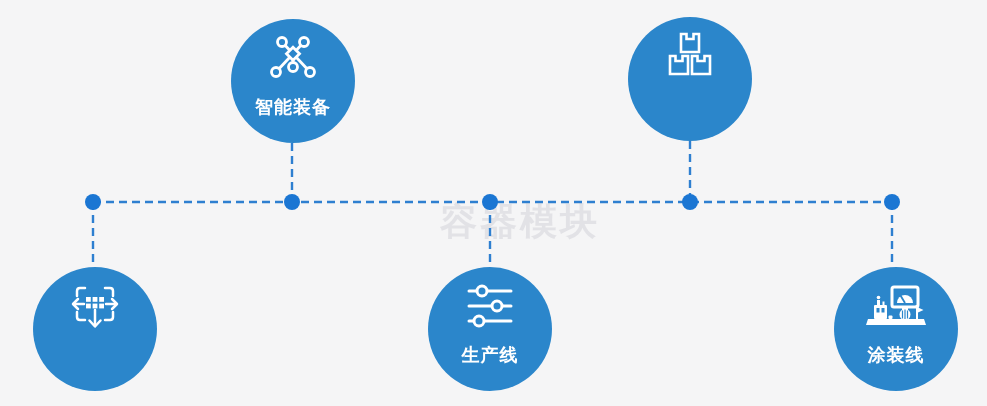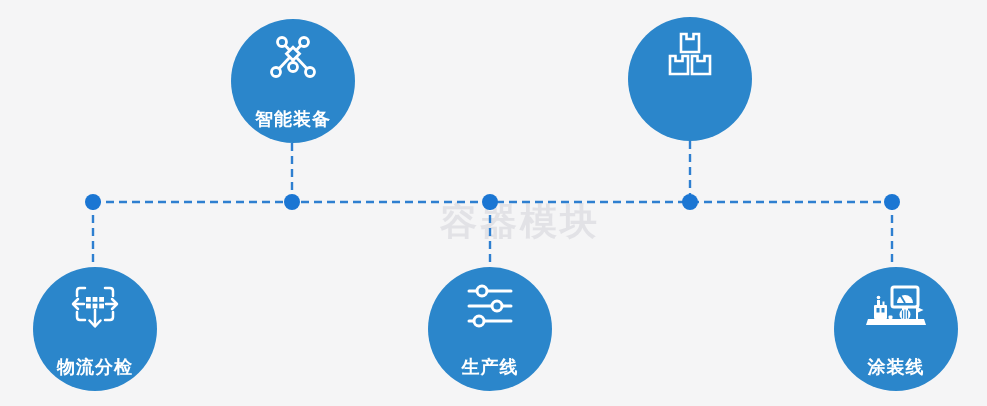--- a/index.html
+++ b/index.html
@@ -16,21 +16,21 @@
   .connectors{position:absolute;left:0;top:0;z-index:2;}
   .connectors line{stroke:#2e7fd0;stroke-width:2.4;stroke-dasharray:8 5;fill:none;}
   .connectors circle{fill:#1b76d3;}
   .node{
     position:absolute;width:124px;height:124px;border-radius:50%;
     background:#2b86cb;z-index:3;cursor:pointer;
   }
   .node .icon{position:absolute;left:50%;top:15px;transform:translateX(-50%);}
   .node .label{
     position:absolute;left:0;right:0;top:76px;text-align:center;
-    color:#ffffff;font-size:18px;font-weight:bold;letter-spacing:1px;margin-top:12px;
+    color:#ffffff;font-size:18px;font-weight:bold;letter-spacing:1px;
   }
   .pos-top-left{left:231px;top:19px;}
   .pos-top-right{left:628px;top:17px;}
   .pos-bottom-left{left:33px;top:267px;}
   .pos-bottom-center{left:428px;top:267px;}
   .pos-bottom-right{left:834px;top:267px;}
 </style>
 </head>
 <body>
 
@@ -95,21 +95,20 @@
       </g>
       <g fill="#ffffff">
         <rect x="15" y="15" width="4.8" height="4.8"></rect>
         <rect x="21.6" y="15" width="4.8" height="4.8"></rect>
         <rect x="28.2" y="15" width="4.8" height="4.8"></rect>
         <rect x="15" y="21.6" width="4.8" height="4.8"></rect>
         <rect x="21.6" y="21.6" width="4.8" height="4.8"></rect>
         <rect x="28.2" y="21.6" width="4.8" height="4.8"></rect>
       </g>
     </svg>
-    <div class="label">物流分检</div>
   </div>
 
   <div class="node pos-bottom-center">
     <svg class="icon" width="48" height="48" viewBox="0 0 48 48">
       <g stroke="#ffffff" stroke-width="3" fill="none" stroke-linecap="round">
         <line x1="3" y1="9" x2="45" y2="9"></line>
         <line x1="3" y1="24" x2="45" y2="24"></line>
         <line x1="3" y1="39" x2="45" y2="39"></line>
         <circle cx="16" cy="9" r="5" fill="#2b86cb"></circle>
         <circle cx="31" cy="24" r="5" fill="#2b86cb"></circle>

